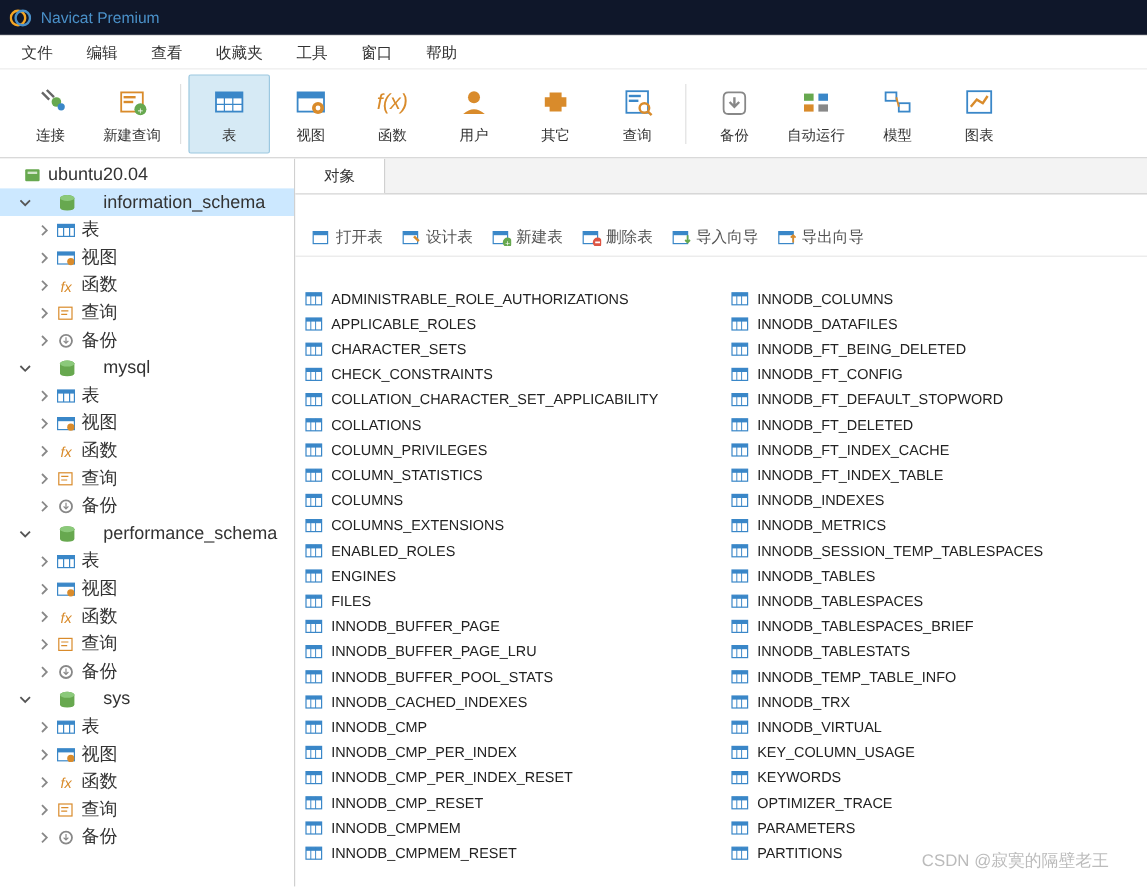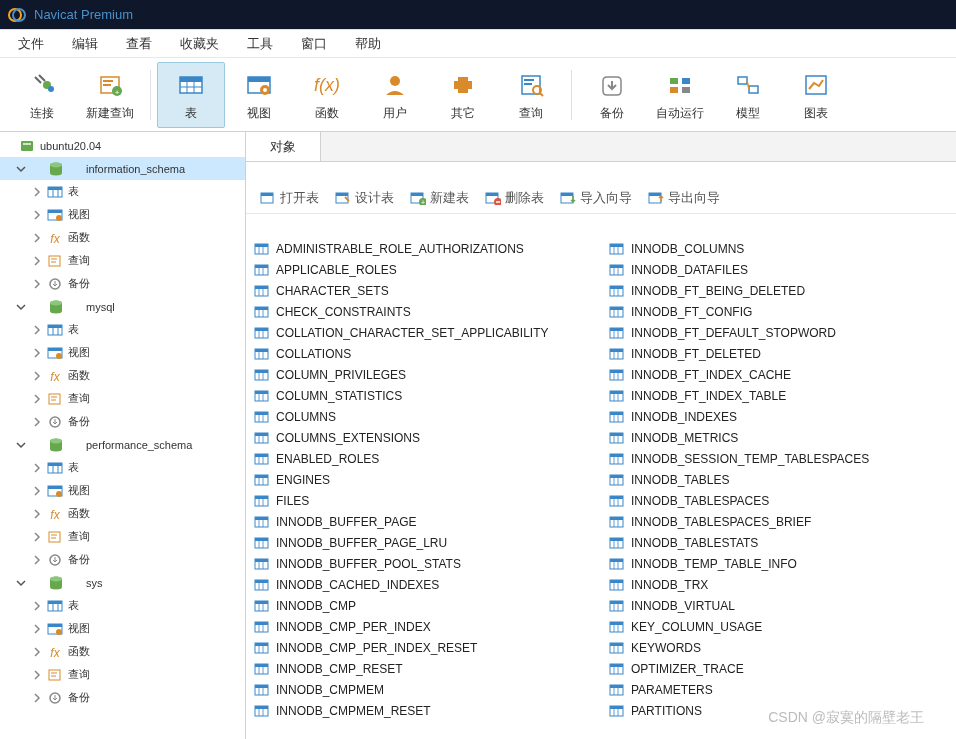--- a/index.html
+++ b/index.html
@@ -17,21 +17,21 @@
 .toolbar .sep { width: 1px; height: 50px; background: #e0e0e0; margin: 0 6px; }
 .content { flex: 1; display: flex; overflow: hidden; }
 .sidebar { width: 246px; border-right: 1px solid #d0d0d0; overflow-y: auto; background: #fff; padding-top: 2px; }
 .tree-item { display: flex; align-items: center; height: 23px; padding-left: 4px; cursor: pointer; }
 .tree-item.level-0 { padding-left: 2px; }
 .tree-item.level-1 { padding-left: 14px; gap: 17px; }
 .tree-item.level-2 { padding-left: 30px; }
 .tree-item.selected { background: #cce8ff; }
 .tree-item .expander { width: 14px; height: 14px; display: flex; align-items: center; justify-content: center; color: #666; font-size: 10px; }
 .tree-item .icon { width: 18px; height: 16px; margin: 0 4px 0 2px; display: flex; align-items: center; justify-content: center; }
-.tree-item .text { color: #333; font-size: 11px; }
+.tree-item .text { color: #333; font-size: 15px; }
 .main-panel { flex: 1; display: flex; flex-direction: column; overflow: hidden; gap: 20px; }
 .tab-bar { height: 30px; background: #f3f3f3; border-bottom: 1px solid #d0d0d0; display: flex; }
 .tab { padding: 6px 24px; background: #fff; border-right: 1px solid #d0d0d0; cursor: pointer; font-size: 13px; }
 .action-bar { height: 32px; border-bottom: 1px solid #e8e8e8; display: flex; align-items: center; padding: 0 8px; gap: 4px; }
 .action-btn { display: flex; align-items: center; padding: 3px 6px; cursor: pointer; font-size: 13px; color: #555; }
 .action-btn .aicon { width: 16px; height: 16px; margin-right: 4px; display: flex; align-items: center; justify-content: center; }
 .table-list { flex: 1; padding: 4px 6px; display: flex; flex-direction: column; flex-wrap: wrap; align-content: flex-start; overflow: hidden; gap: 0; }
 .table-item { display: flex; align-items: center; height: 21px; width: 355px; cursor: pointer; padding: 0 2px; }
 .table-item .ticon { width: 16px; height: 14px; margin-right: 6px; flex-shrink: 0; }
 .table-item .tname { color: #222; font-size: 12px; white-space: nowrap; }

